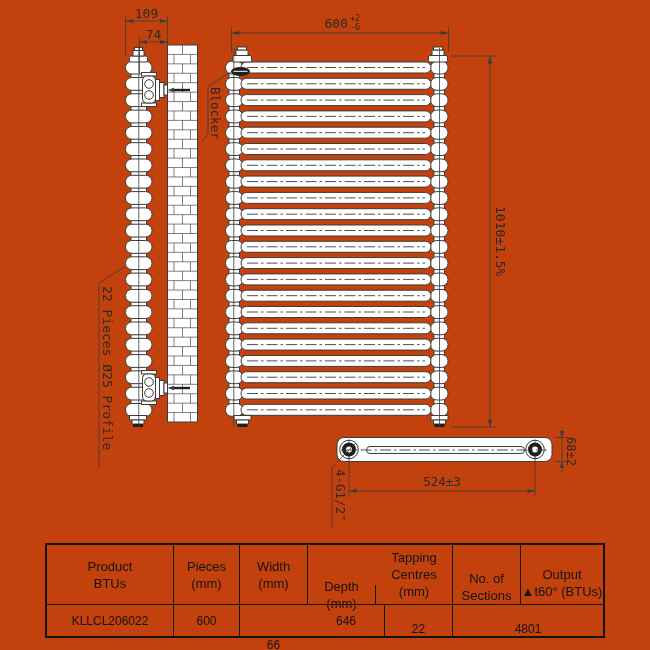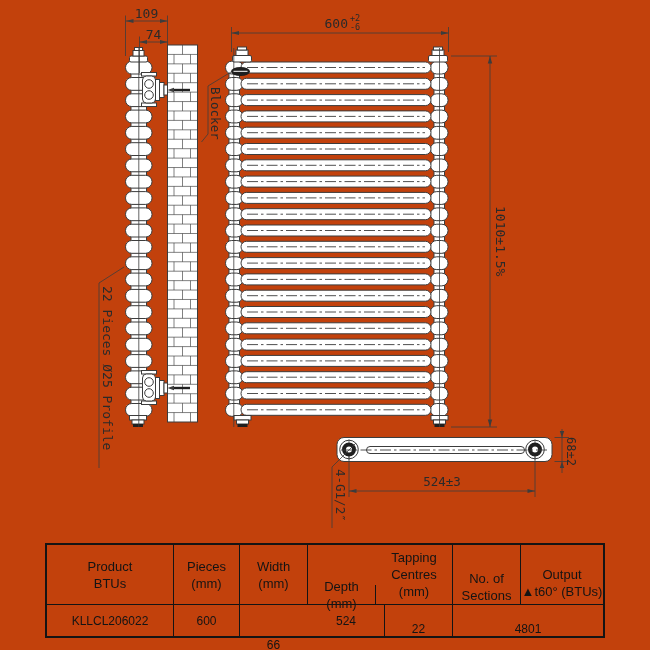--- a/index.html
+++ b/index.html
@@ -493,18 +493,18 @@
       </div>
       <div class="tcell">
         <div>Output</div>
           <div>▲t60° (BTUs)</div>
       </div>
     </div>
     <div class="trow data">
       <div class="tcell w1">KLLCL206022</div>
       <div class="tcell w2">600</div>
       <div class="tcell w4">66</div>
-      <div class="tcell w5">524</div>
+      <div class="tcell w5">646</div>
       <div class="tcell w6">22</div>
       <div class="tcell">4801</div>
     </div>
   </div>
 </div>
 
 </body></html>

